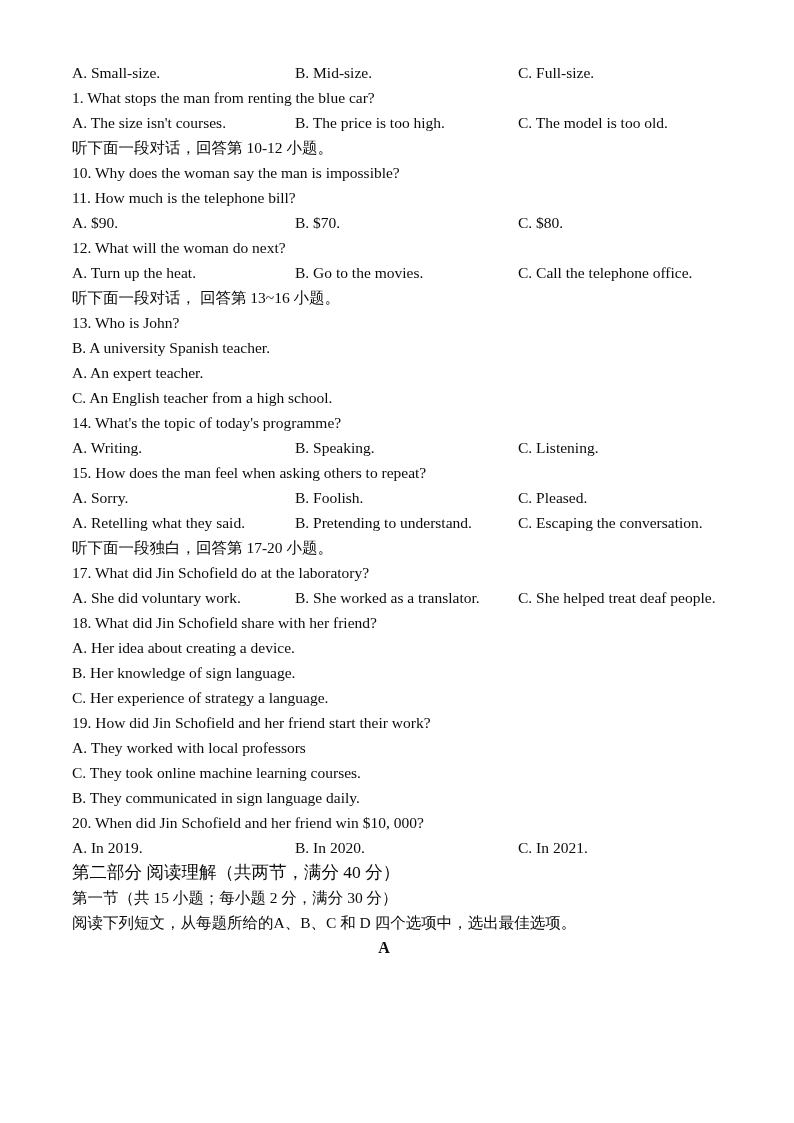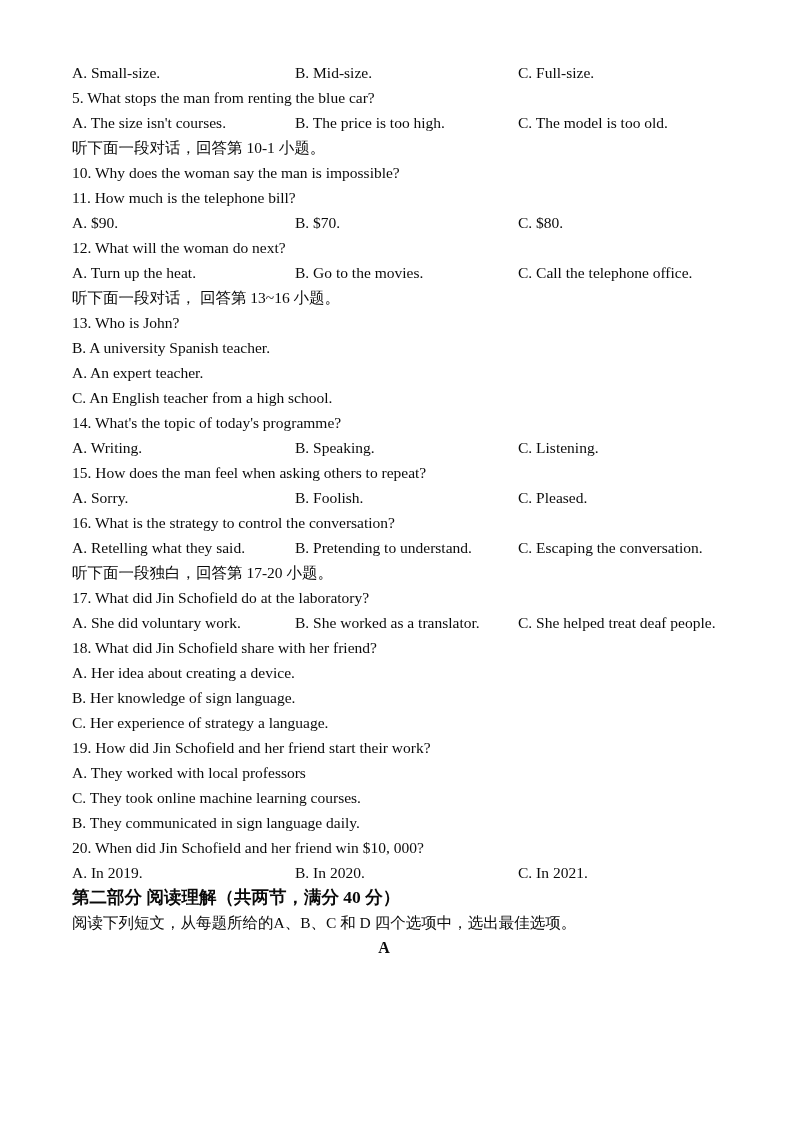--- a/index.html
+++ b/index.html
@@ -27,67 +27,67 @@
     font-size: 15.5px;
   }
   .cell {
     display: inline-block;
     vertical-align: top;
   }
   .c0 { width: 223px; }
   .c1 { width: 223px; }
   .c2 { }
   .zh_bold {
-    font-weight: bold;
+    font-weight: normal;
     font-size: 17.5px;
   }
   .center {
     text-align: center;
     font-weight: bold;
     font-size: 16px;
     margin-left: -36px; 
   }
 </style>
 </head>
 <body>
 
 <div class="page">
   <div>
       <div class="row"><span class="cell c0">A. Small-size.</span><span class="cell c1">B. Mid-size.</span><span class="cell c2">C. Full-size.</span></div>
-      <div class="row"><span>5. What stops the man from renting the blue car?</span></div>
+      <div class="row"><span>1. What stops the man from renting the blue car?</span></div>
       <div class="row"><span class="cell c0">A. The size isn't courses.</span><span class="cell c1">B. The price is too high.</span><span class="cell c2">C. The model is too old.</span></div>
-      <div class="row"><span>听下面一段对话，回答第 10-1 小题。</span></div>
+      <div class="row"><span>听下面一段对话，回答第 10-12 小题。</span></div>
       <div class="row"><span>10. Why does the woman say the man is impossible?</span></div>
       <div class="row"><span>11. How much is the telephone bill?</span></div>
       <div class="row"><span class="cell c0">A. $90.</span><span class="cell c1">B. $70.</span><span class="cell c2">C. $80.</span></div>
       <div class="row"><span>12. What will the woman do next?</span></div>
       <div class="row"><span class="cell c0">A. Turn up the heat.</span><span class="cell c1">B. Go to the movies.</span><span class="cell c2">C. Call the telephone office.</span></div>
       <div class="row"><span>听下面一段对话， 回答第 13~16 小题。</span></div>
       <div class="row"><span>13. Who is John?</span></div>
       <div class="row"><span>B. A university Spanish teacher.</span></div>
       <div class="row"><span>A. An expert teacher.</span></div>
       <div class="row"><span>C. An English teacher from a high school.</span></div>
       <div class="row"><span>14. What's the topic of today's programme?</span></div>
       <div class="row"><span class="cell c0">A. Writing.</span><span class="cell c1">B. Speaking.</span><span class="cell c2">C. Listening.</span></div>
       <div class="row"><span>15. How does the man feel when asking others to repeat?</span></div>
       <div class="row"><span class="cell c0">A. Sorry.</span><span class="cell c1">B. Foolish.</span><span class="cell c2">C. Pleased.</span></div>
-      <div class="row"><span>16. What is the strategy to control the conversation?</span></div>
       <div class="row"><span class="cell c0">A. Retelling  what they said.</span><span class="cell c1">B. Pretending to understand.</span><span class="cell c2">C. Escaping the conversation.</span></div>
       <div class="row"><span>听下面一段独白，回答第 17-20 小题。</span></div>
       <div class="row"><span>17. What did Jin Schofield do at the laboratory?</span></div>
       <div class="row"><span class="cell c0">A. She did voluntary work.</span><span class="cell c1">B. She worked as a translator.</span><span class="cell c2">C. She helped treat deaf people.</span></div>
       <div class="row"><span>18. What did Jin Schofield share with her friend?</span></div>
       <div class="row"><span>A. Her idea about creating a device.</span></div>
       <div class="row"><span>B. Her knowledge of sign language.</span></div>
       <div class="row"><span>C. Her experience of strategy a language.</span></div>
       <div class="row"><span>19. How did Jin Schofield and her friend start their work?</span></div>
       <div class="row"><span>A. They worked with local professors</span></div>
       <div class="row"><span>C. They took online machine learning courses.</span></div>
       <div class="row"><span>B. They communicated in sign language daily.</span></div>
       <div class="row"><span>20. When did Jin Schofield and her friend win $10, 000?</span></div>
       <div class="row"><span class="cell c0">A. In 2019.</span><span class="cell c1">B. In 2020.</span><span class="cell c2">C. In 2021.</span></div>
       <div class="row zh_bold"><span>第二部分 阅读理解（共两节，满分 40 分）</span></div>
+      <div class="row"><span>第一节（共 15 小题；每小题 2 分，满分 30 分）</span></div>
       <div class="row"><span>阅读下列短文，从每题所给的A、B、C 和 D 四个选项中，选出最佳选项。</span></div>
     </div>
   <div class="row center">
     <span>A</span>
   </div>
 </div>
 
 </body></html>

